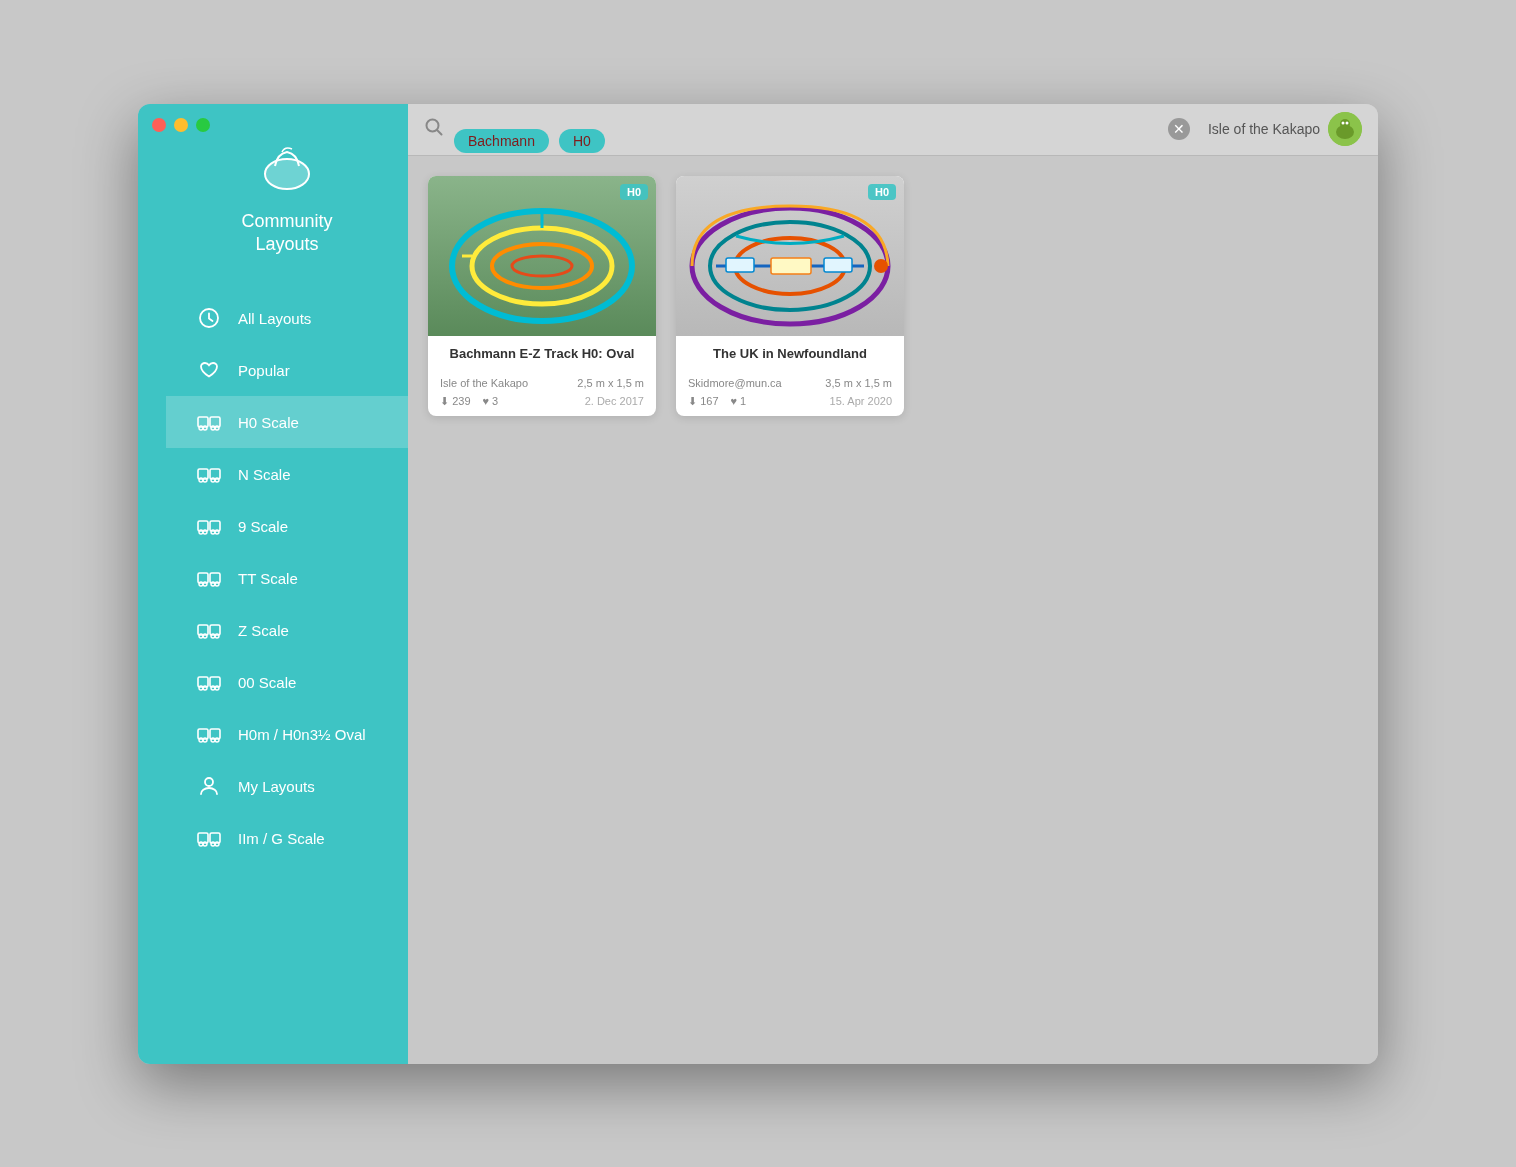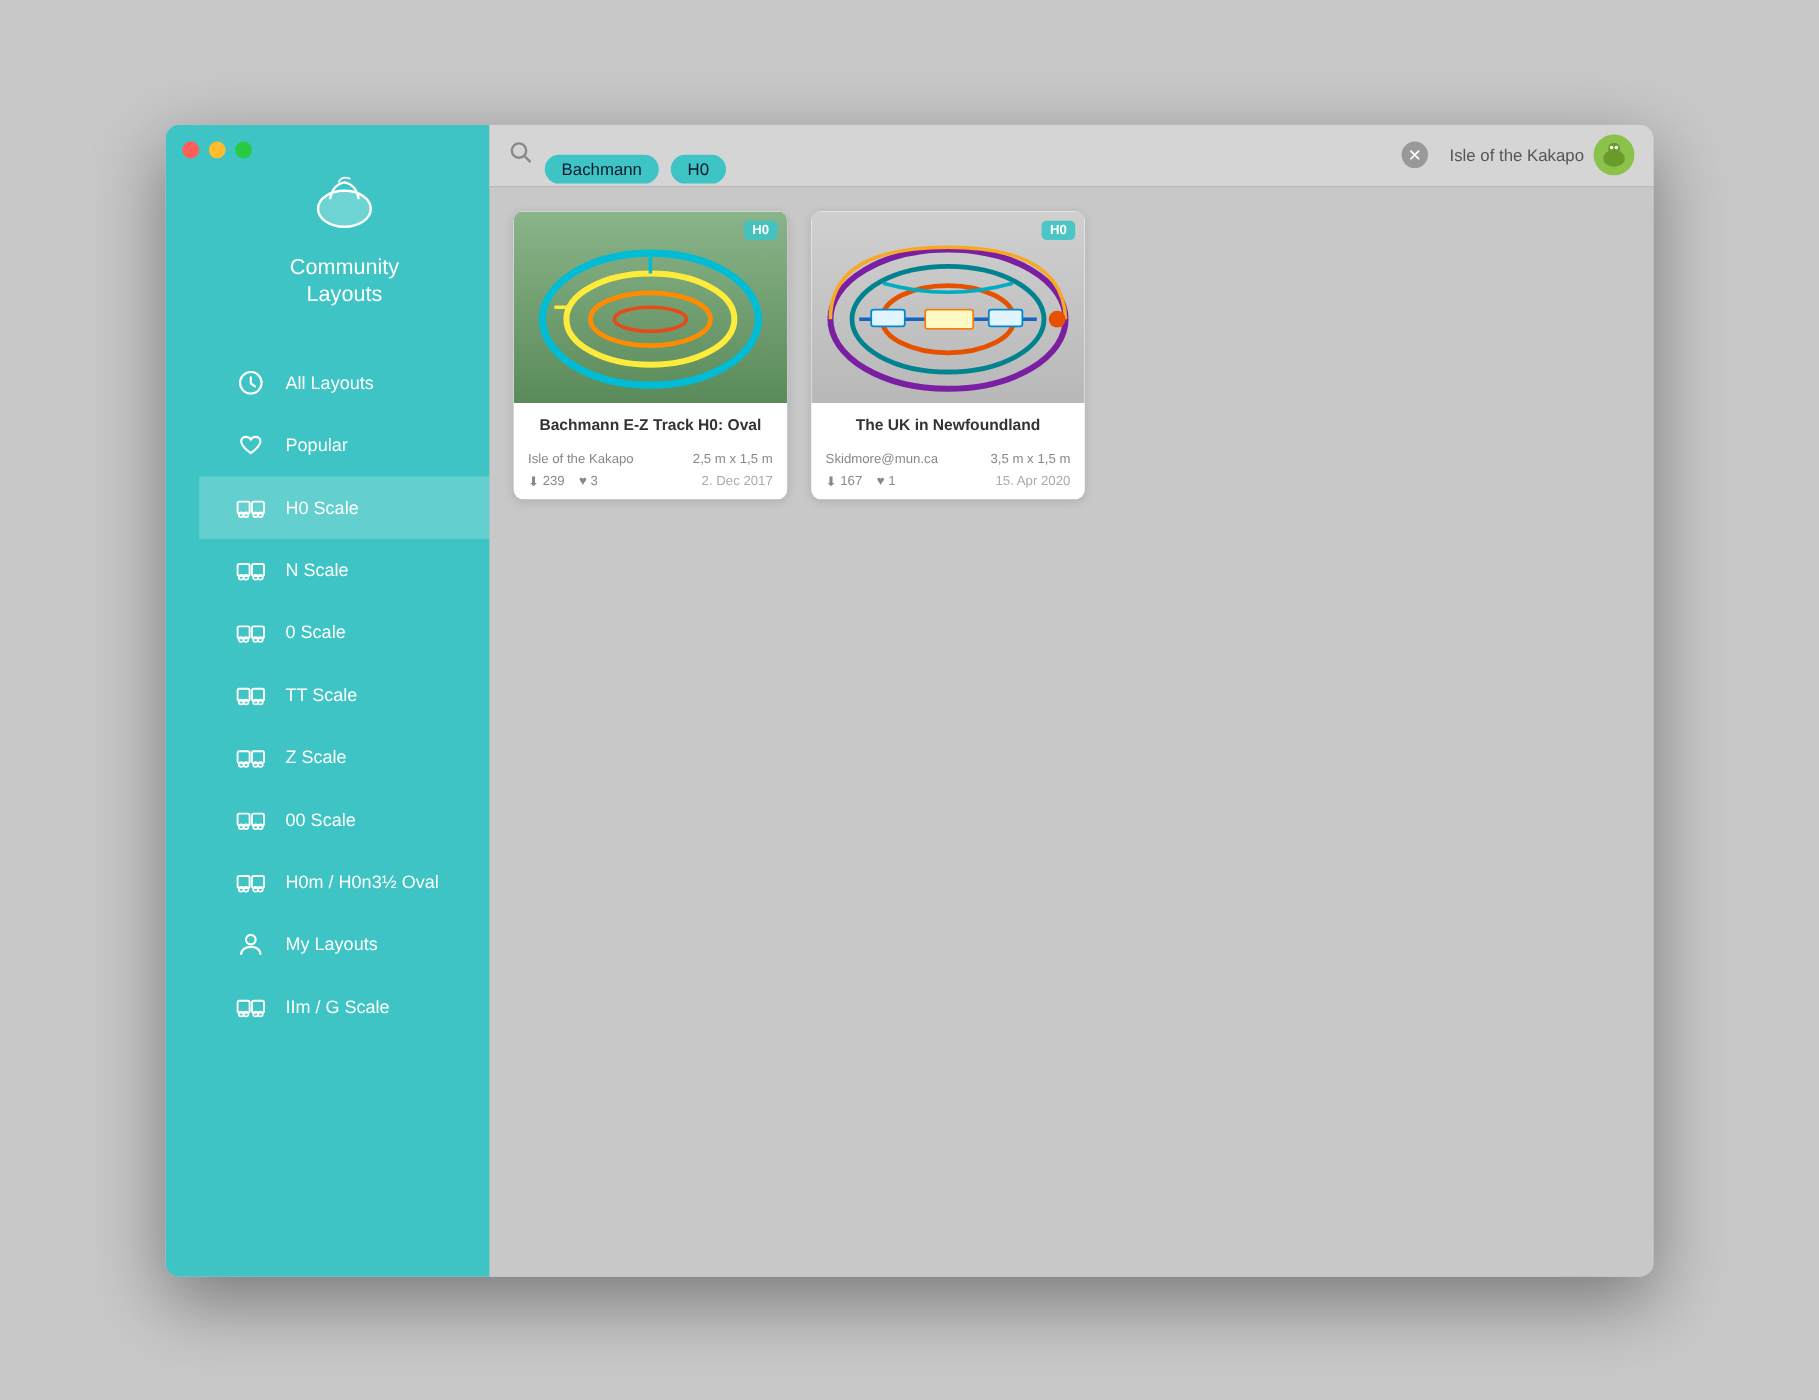--- a/index.html
+++ b/index.html
@@ -114,21 +114,21 @@
       padding: 0 16px;
       gap: 10px;
       border-bottom: 1px solid #b8b8b8;
     }
     .search-icon-wrap {
       color: #888;
       font-size: 18px;
     }
     .search-tag {
       background: #3ec4c4;
-      color: #0f172a;
+      color: #7f1d1d;
       border-radius: 14px;
       padding: 4px 14px;
       font-size: 14px;
       display: flex;
       align-items: center;
       gap: 6px;
       margin-top: 24px;
     }
     .search-tag-h0 {
       background: #3ec4c4;
@@ -317,21 +317,21 @@
           <div class="nav-icon">
             <svg width="26" height="22" viewBox="0 0 26 22" fill="none">
               <rect x="2" y="6" width="10" height="10" rx="1.5" stroke="white" stroke-width="1.6" fill="none"></rect>
               <rect x="14" y="6" width="10" height="10" rx="1.5" stroke="white" stroke-width="1.6" fill="none"></rect>
               <circle cx="5" cy="17" r="2" stroke="white" stroke-width="1.4" fill="none"></circle>
               <circle cx="9" cy="17" r="2" stroke="white" stroke-width="1.4" fill="none"></circle>
               <circle cx="17" cy="17" r="2" stroke="white" stroke-width="1.4" fill="none"></circle>
               <circle cx="21" cy="17" r="2" stroke="white" stroke-width="1.4" fill="none"></circle>
             </svg>
           </div>
-          <span class="nav-label">0 Scale</span>
+          <span class="nav-label">9 Scale</span>
         </div>
 
         <div class="nav-item">
           <div class="nav-icon">
             <svg width="26" height="22" viewBox="0 0 26 22" fill="none">
               <rect x="2" y="6" width="10" height="10" rx="1.5" stroke="white" stroke-width="1.6" fill="none"></rect>
               <rect x="14" y="6" width="10" height="10" rx="1.5" stroke="white" stroke-width="1.6" fill="none"></rect>
               <circle cx="5" cy="17" r="2" stroke="white" stroke-width="1.4" fill="none"></circle>
               <circle cx="9" cy="17" r="2" stroke="white" stroke-width="1.4" fill="none"></circle>
               <circle cx="17" cy="17" r="2" stroke="white" stroke-width="1.4" fill="none"></circle>

